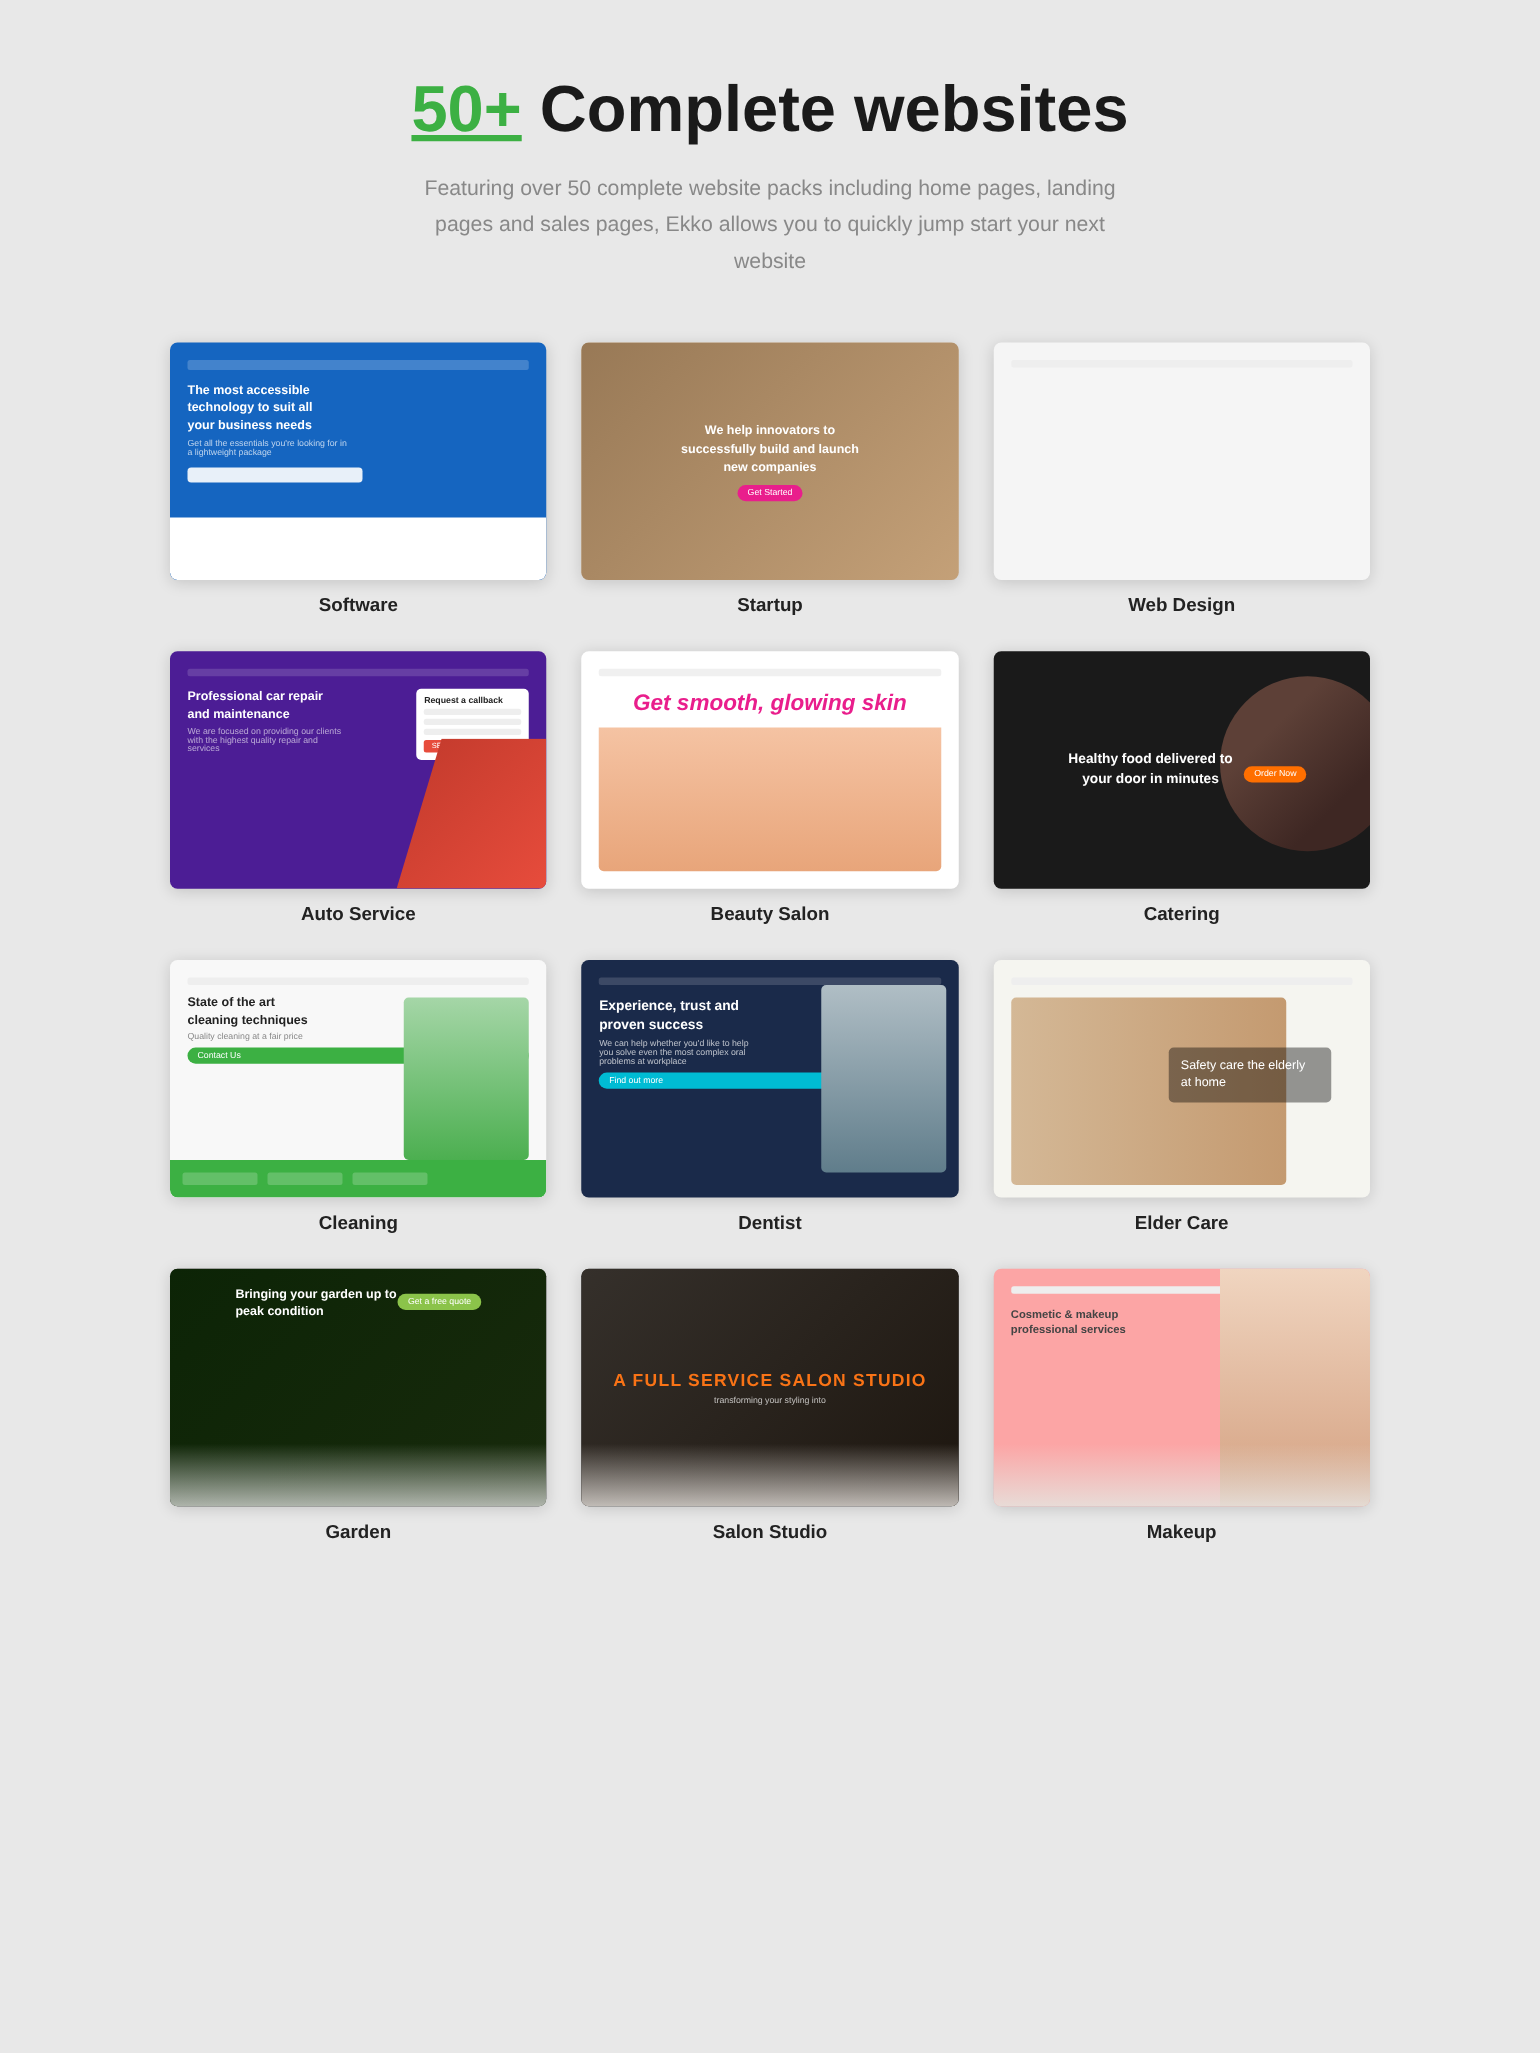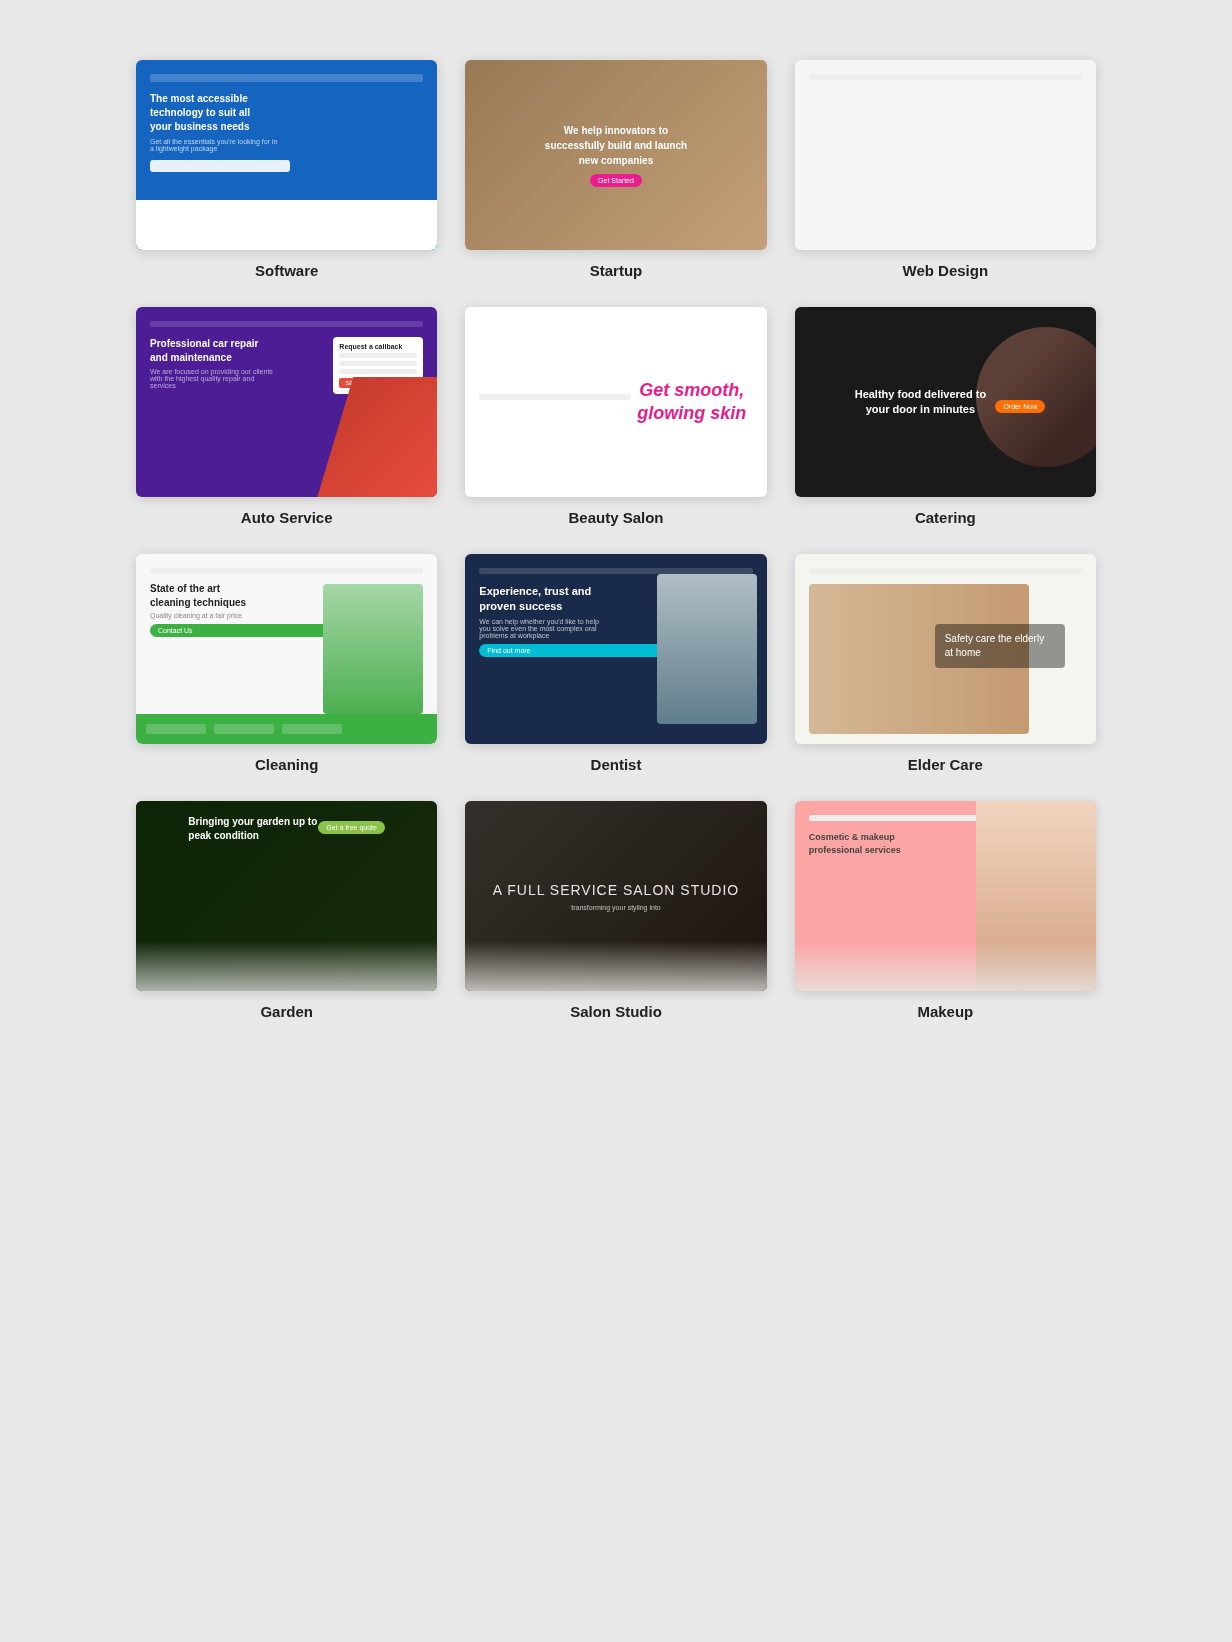--- a/index.html
+++ b/index.html
@@ -128,20 +128,21 @@
     .img-auto .workers { position: absolute; right: 0; bottom: 0; width: 120px; height: 120px; background: linear-gradient(135deg, #c0392b 0%, #e74c3c 100%); clip-path: polygon(30% 0%, 100% 0%, 100% 100%, 0% 100%); }
     .img-auto .form-box { position: absolute; right: 14px; top: 30px; background: #fff; border-radius: 4px; width: 90px; padding: 6px; }
     .img-auto .form-box .form-title { font-size: 7px; font-weight: 700; color: #222; }
     .img-auto .form-line { height: 5px; background: #eee; border-radius: 2px; margin-top: 3px; }
     .img-auto .form-btn { background: #e74c3c; color: #fff; font-size: 6px; padding: 2px 6px; border-radius: 2px; margin-top: 4px; }
 
     
     .img-beauty {
       background: #fff;
       display: flex;
+      flex-direction: column;
       padding: 14px;
       align-items: center;
     }
     .img-beauty .nav-bar { width: 100%; height: 6px; background: #f0f0f0; border-radius: 2px; margin-bottom: 10px; }
     .img-beauty .headline { color: #e91e8c; font-size: 18px; font-weight: 800; text-align: center; line-height: 1.3; font-style: italic; }
     .img-beauty .photo { width: 100%; flex: 1; background: linear-gradient(to bottom, #f5c3a3 0%, #e8a57a 100%); border-radius: 0 0 4px 4px; margin-top: 8px; min-height: 60px; position: relative; }
 
     
     .img-catering {
       background: #1a1a1a;
@@ -222,21 +223,21 @@
       flex-direction: column;
       align-items: center;
       justify-content: center;
       position: relative;
     }
     .img-salon::before {
       content: '';
       position: absolute; inset: 0;
       background: linear-gradient(135deg, rgba(80,70,60,0.5) 0%, rgba(30,20,10,0.7) 100%);
     }
-    .img-salon .headline { color: #e5e5e5; font-size: 14px; font-weight: 400; text-align: center; text-transform: uppercase; z-index: 1; line-height: 1.3; letter-spacing: 1px; }
+    .img-salon .headline { color: #f97316; font-size: 14px; font-weight: 700; text-align: center; text-transform: uppercase; z-index: 1; line-height: 1.3; letter-spacing: 1px; }
     .img-salon .sub { color: rgba(255,255,255,0.7); font-size: 7px; text-align: center; z-index: 1; margin-top: 4px; }
     .img-salon .faded { position: absolute; bottom: 0; left: 0; right: 0; height: 50px; background: linear-gradient(to top, rgba(230,225,220,0.8), transparent); }
 
     
     .img-makeup {
       background: #fca5a5;
       display: flex;
       flex-direction: column;
       padding: 14px;
       position: relative;
@@ -246,20 +247,26 @@
     .img-makeup .face { position: absolute; right: 0; top: 0; bottom: 0; width: 120px; background: linear-gradient(to bottom, #f0d5c0 0%, #d4a080 100%); border-radius: 0 6px 6px 0; }
     .img-makeup .faded { position: absolute; bottom: 0; left: 0; right: 0; height: 50px; background: linear-gradient(to top, rgba(230,225,220,0.9), transparent); }
 
     .card-image { position: relative; }
   </style>
 </head>
 <body>
 
 <div class="page-wrapper">
 
+  <div class="header">
+    <h1>
+      <span class="highlight">50+</span><span> Complete websites</span>
+    </h1>
+    <p>Featuring over 50 complete website packs including home pages, landing pages and sales pages, Ekko allows you to quickly jump start your next website</p>
+  </div>
 
   <div class="grid">
 
     <div class="card">
       <div class="card-image img-software">
         <div class="nav-bar"></div>
         <div class="headline">The most accessible technology to suit all your business needs</div>
         <div class="sub">Get all the essentials you're looking for in a lightweight package</div>
         <div class="search-bar"></div>
         <div class="bottom-strip"></div>

